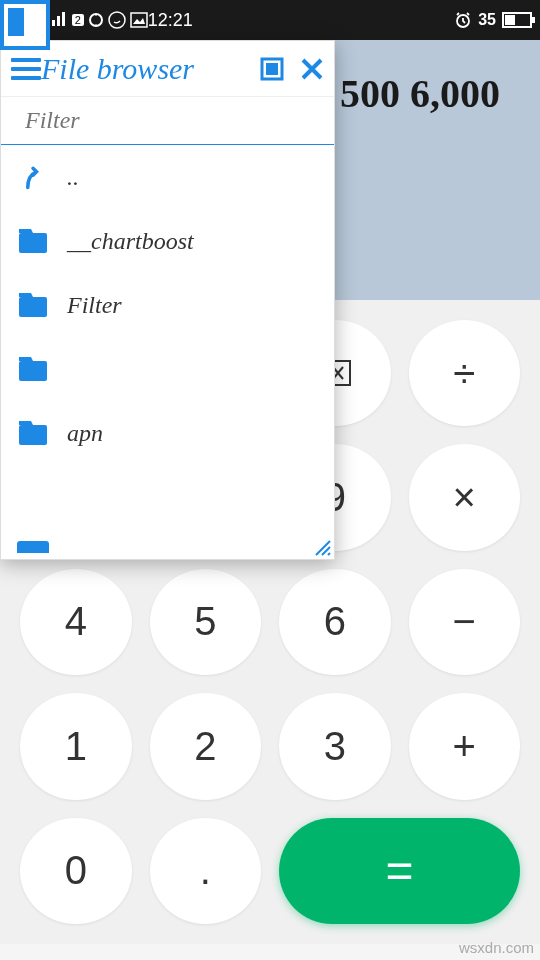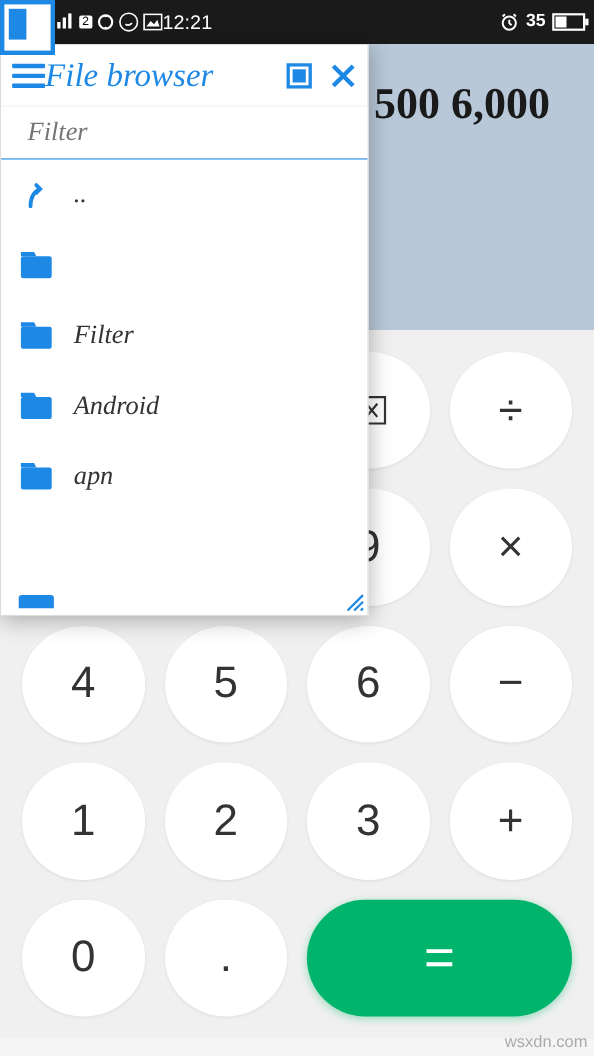--- a/index.html
+++ b/index.html
@@ -145,34 +145,34 @@
       <svg class="fb-item-icon" viewBox="0 0 32 32">
           <path d="M10 28 Q10 14 20 10 M16 6 L20 10 L16 14" fill="none" stroke="#1e88e5" stroke-width="4" stroke-linecap="round"></path>
         </svg>
       <span class="fb-item-label">..</span>
     </div>
     <div class="fb-item">
       <svg class="fb-item-icon" viewBox="0 0 32 28">
           <path d="M2 6 L2 2 L14 2 L16 6 Z" fill="#1e88e5"></path>
           <rect x="2" y="6" width="28" height="20" rx="2" fill="#1e88e5"></rect>
         </svg>
+      <span class="fb-item-label">__chartboost</span>
     </div>
     <div class="fb-item">
       <svg class="fb-item-icon" viewBox="0 0 32 28">
           <path d="M2 6 L2 2 L14 2 L16 6 Z" fill="#1e88e5"></path>
           <rect x="2" y="6" width="28" height="20" rx="2" fill="#1e88e5"></rect>
         </svg>
       <span class="fb-item-label">Filter</span>
     </div>
     <div class="fb-item">
       <svg class="fb-item-icon" viewBox="0 0 32 28">
           <path d="M2 6 L2 2 L14 2 L16 6 Z" fill="#1e88e5"></path>
           <rect x="2" y="6" width="28" height="20" rx="2" fill="#1e88e5"></rect>
         </svg>
-      <span class="fb-item-label">Android</span>
     </div>
     <div class="fb-item">
       <svg class="fb-item-icon" viewBox="0 0 32 28">
           <path d="M2 6 L2 2 L14 2 L16 6 Z" fill="#1e88e5"></path>
           <rect x="2" y="6" width="28" height="20" rx="2" fill="#1e88e5"></rect>
         </svg>
       <span class="fb-item-label">apn</span>
     </div>
   </div>
   <div class="fb-partial"></div>

